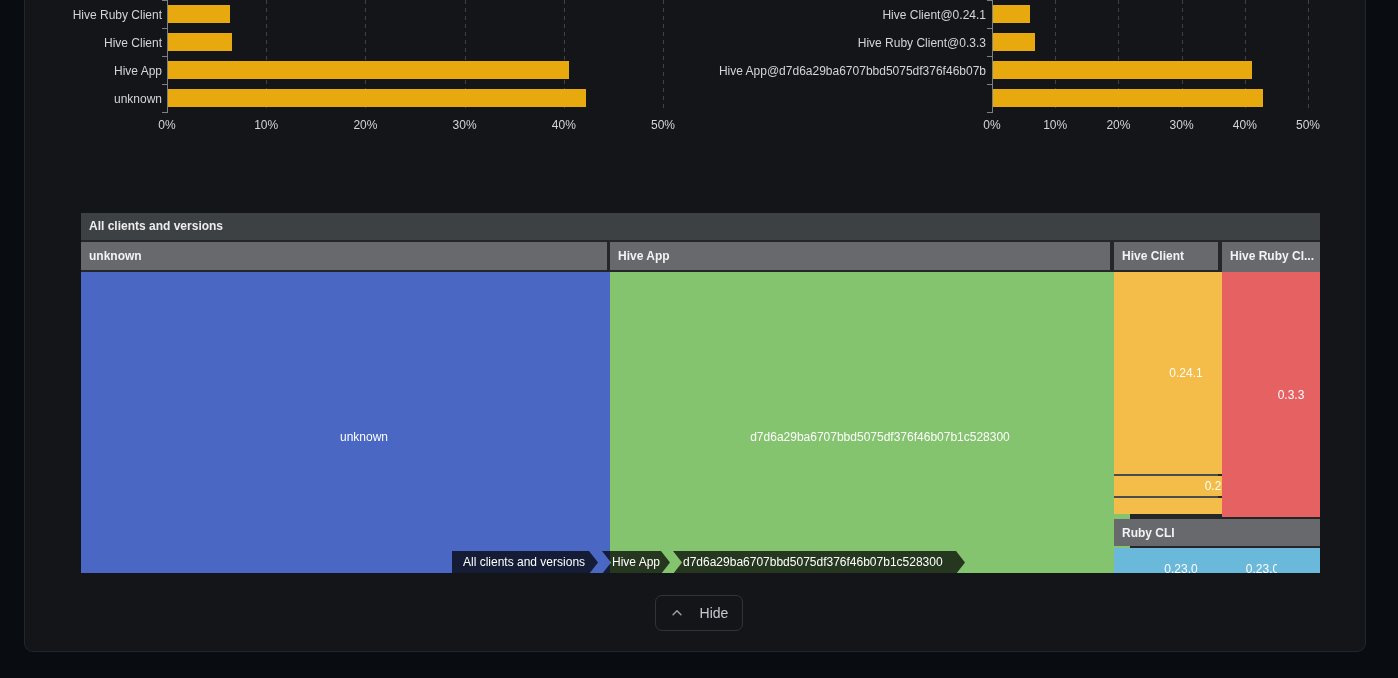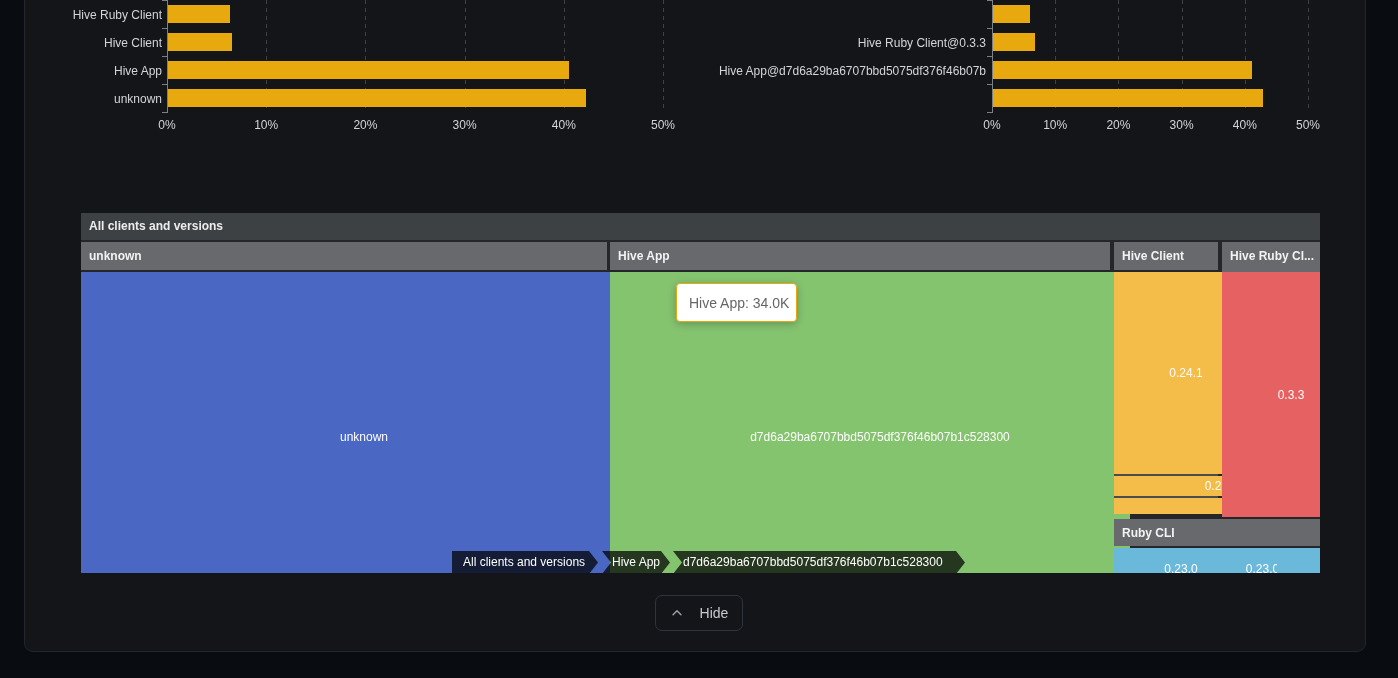--- a/index.html
+++ b/index.html
@@ -81,20 +81,21 @@
     <div class="gridline" style="left: 1118.4px;"></div>
     <div class="gridline" style="left: 1181.6px;"></div>
     <div class="gridline" style="left: 1244.8px;"></div>
     <div class="gridline" style="left: 1308px;"></div>
     <div class="axisline" style="left: 992px;"></div>
     <div class="axistick" style="left: 987px; top: 0px;"></div>
     <div class="axistick" style="left: 987px; top: 28px;"></div>
     <div class="axistick" style="left: 987px; top: 56px;"></div>
     <div class="axistick" style="left: 987px; top: 84px;"></div>
     <div class="axistick" style="left: 987px; top: 112px;"></div>
+    <div class="cat-label" style="left: 620px; width: 366px; top: 4px;">Hive Client@0.24.1</div>
     <div class="bar" style="left: 993px; top: 5px; width: 37.288px; background: rgb(232, 169, 14);"></div>
     <div class="cat-label" style="left: 620px; width: 366px; top: 32px;">Hive Ruby Client@0.3.3</div>
     <div class="bar" style="left: 993px; top: 33px; width: 41.712px; background: rgb(232, 169, 14);"></div>
     <div class="cat-label" style="left: 620px; width: 366px; top: 60px;">Hive App@d7d6a29ba6707bbd5075df376f46b07b</div>
     <div class="bar" style="left: 993px; top: 61px; width: 259.12px; background: rgb(232, 169, 14);"></div>
     <div class="bar" style="left: 993px; top: 89px; width: 269.864px; background: rgb(232, 169, 14);"></div>
     <div class="x-tick" style="left: 967px;">0%</div>
     <div class="x-tick" style="left: 1030.2px;">10%</div>
     <div class="x-tick" style="left: 1093.4px;">20%</div>
     <div class="x-tick" style="left: 1156.6px;">30%</div>
@@ -119,23 +120,20 @@
       <div class="tm-tile" style="left: 1117px; top: 285px; width: 14px; height: 16px; background: rgb(244, 189, 74);"></div>
       <div class="tm-tile" style="left: 1133px; top: 285px; width: 4px; height: 16px; background: rgb(244, 189, 74);"></div>
       <div class="tm-hdr" style="left: 1141px; top: 29px; width: 98px; height: 36px;">Hive Ruby Cl...</div>
       <div class="tm-tile" style="left: 1141px; top: 59px; width: 98px; height: 245px; background: rgb(230, 97, 97);">0.3.3</div>
       <div class="tm-hdr" style="left: 1033px; top: 306px; width: 206px; height: 27px;">Ruby CLI</div>
       <div class="tm-tile" style="left: 1033px; top: 335px; width: 94px; height: 42px; background: rgb(106, 185, 218);">0.23.0</div>
       <div class="tm-tile" style="left: 1129px; top: 335px; width: 65px; height: 42px; background: rgb(106, 185, 218);">0.23.0</div>
       <div class="tm-tile" style="left: 1196px; top: 335px; width: 25px; height: 42px; background: rgb(106, 185, 218);">0.</div>
       <div class="tm-tile" style="left: 1223px; top: 335px; width: 16px; height: 42px; background: rgb(106, 185, 218);"></div>
     </div>
-  <div class="tooltip">
-    <span>Hive App: 34.0K</span>
-  </div>
   <div class="bc bc-first" style="left:371px;width:146px;">All clients and versions</div>
   <div class="bc bc-next" style="left:521px;width:68px;">Hive App</div>
   <div class="bc bc-next" style="left:592px;width:292px;">d7d6a29ba6707bbd5075df376f46b07b1c528300</div>
 </div>
 
 <button class="hide-btn">
   <span style="display:flex;">
     <svg width="14" height="14" viewBox="0 0 16 16">
       <path d="M3.5 10l4.5-4.5L12.5 10" stroke="#9aa0a6" stroke-width="1.7" fill="none" stroke-linecap="round" stroke-linejoin="round"></path>
     </svg>

